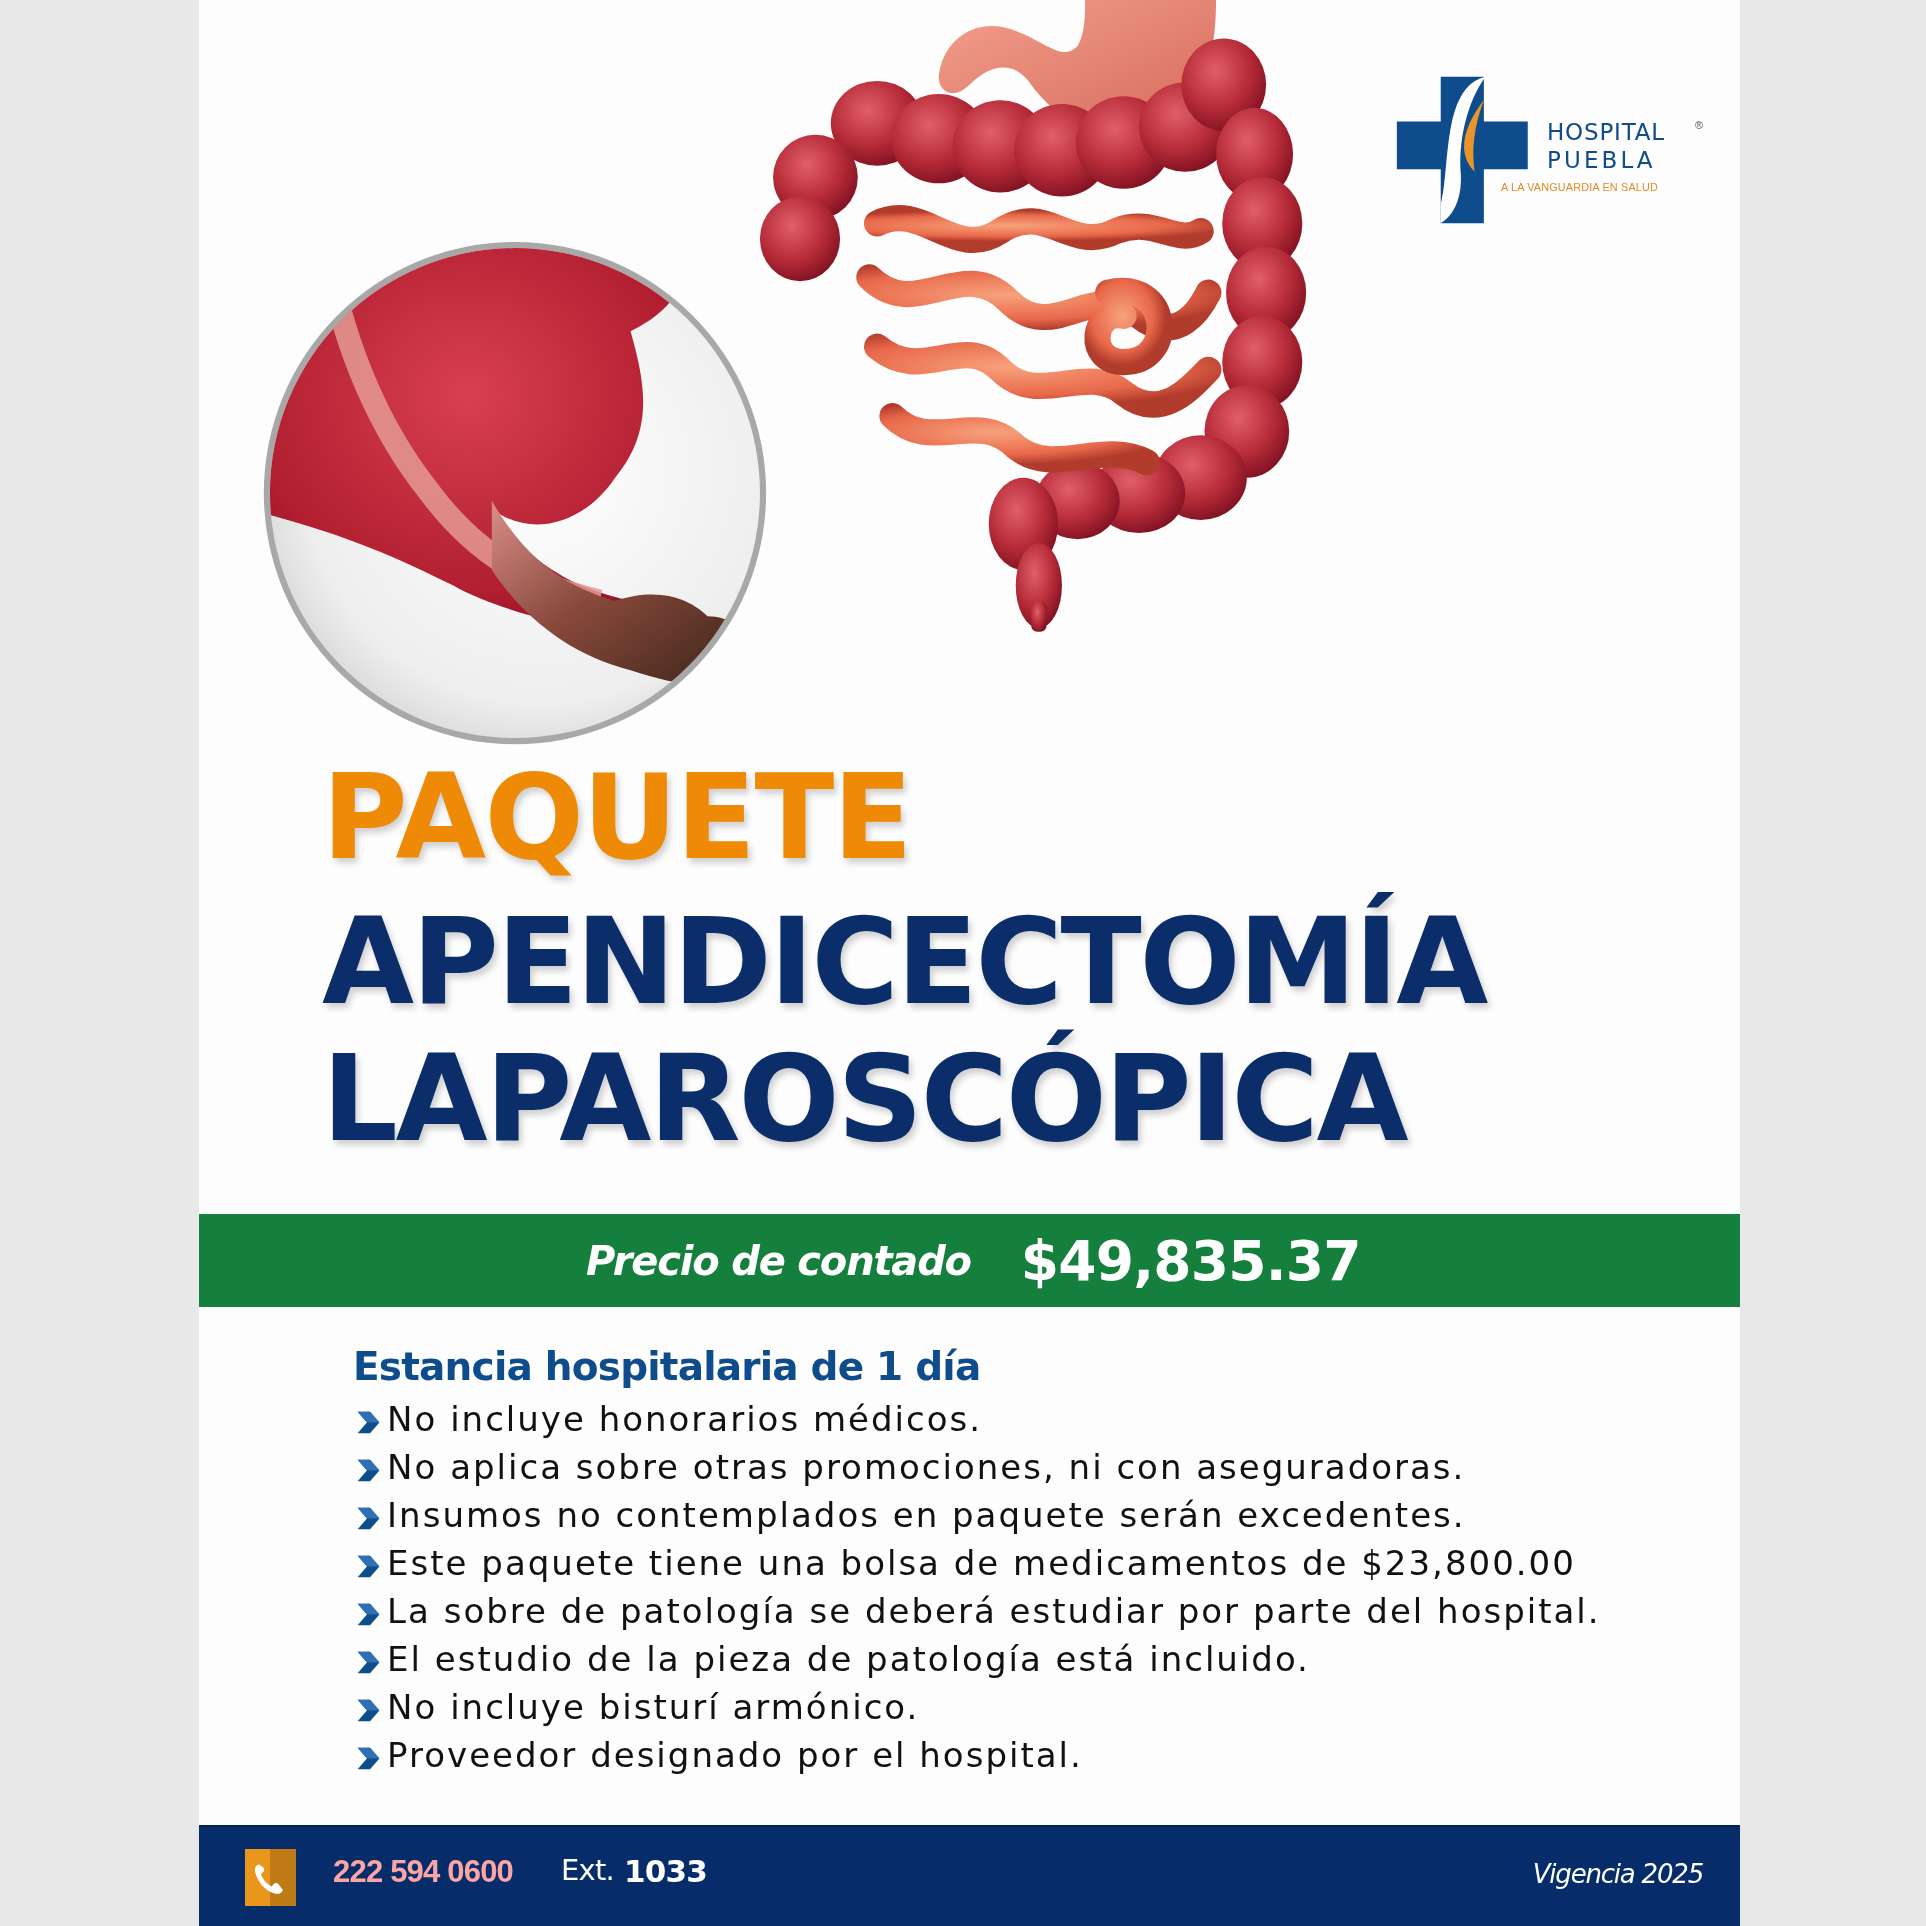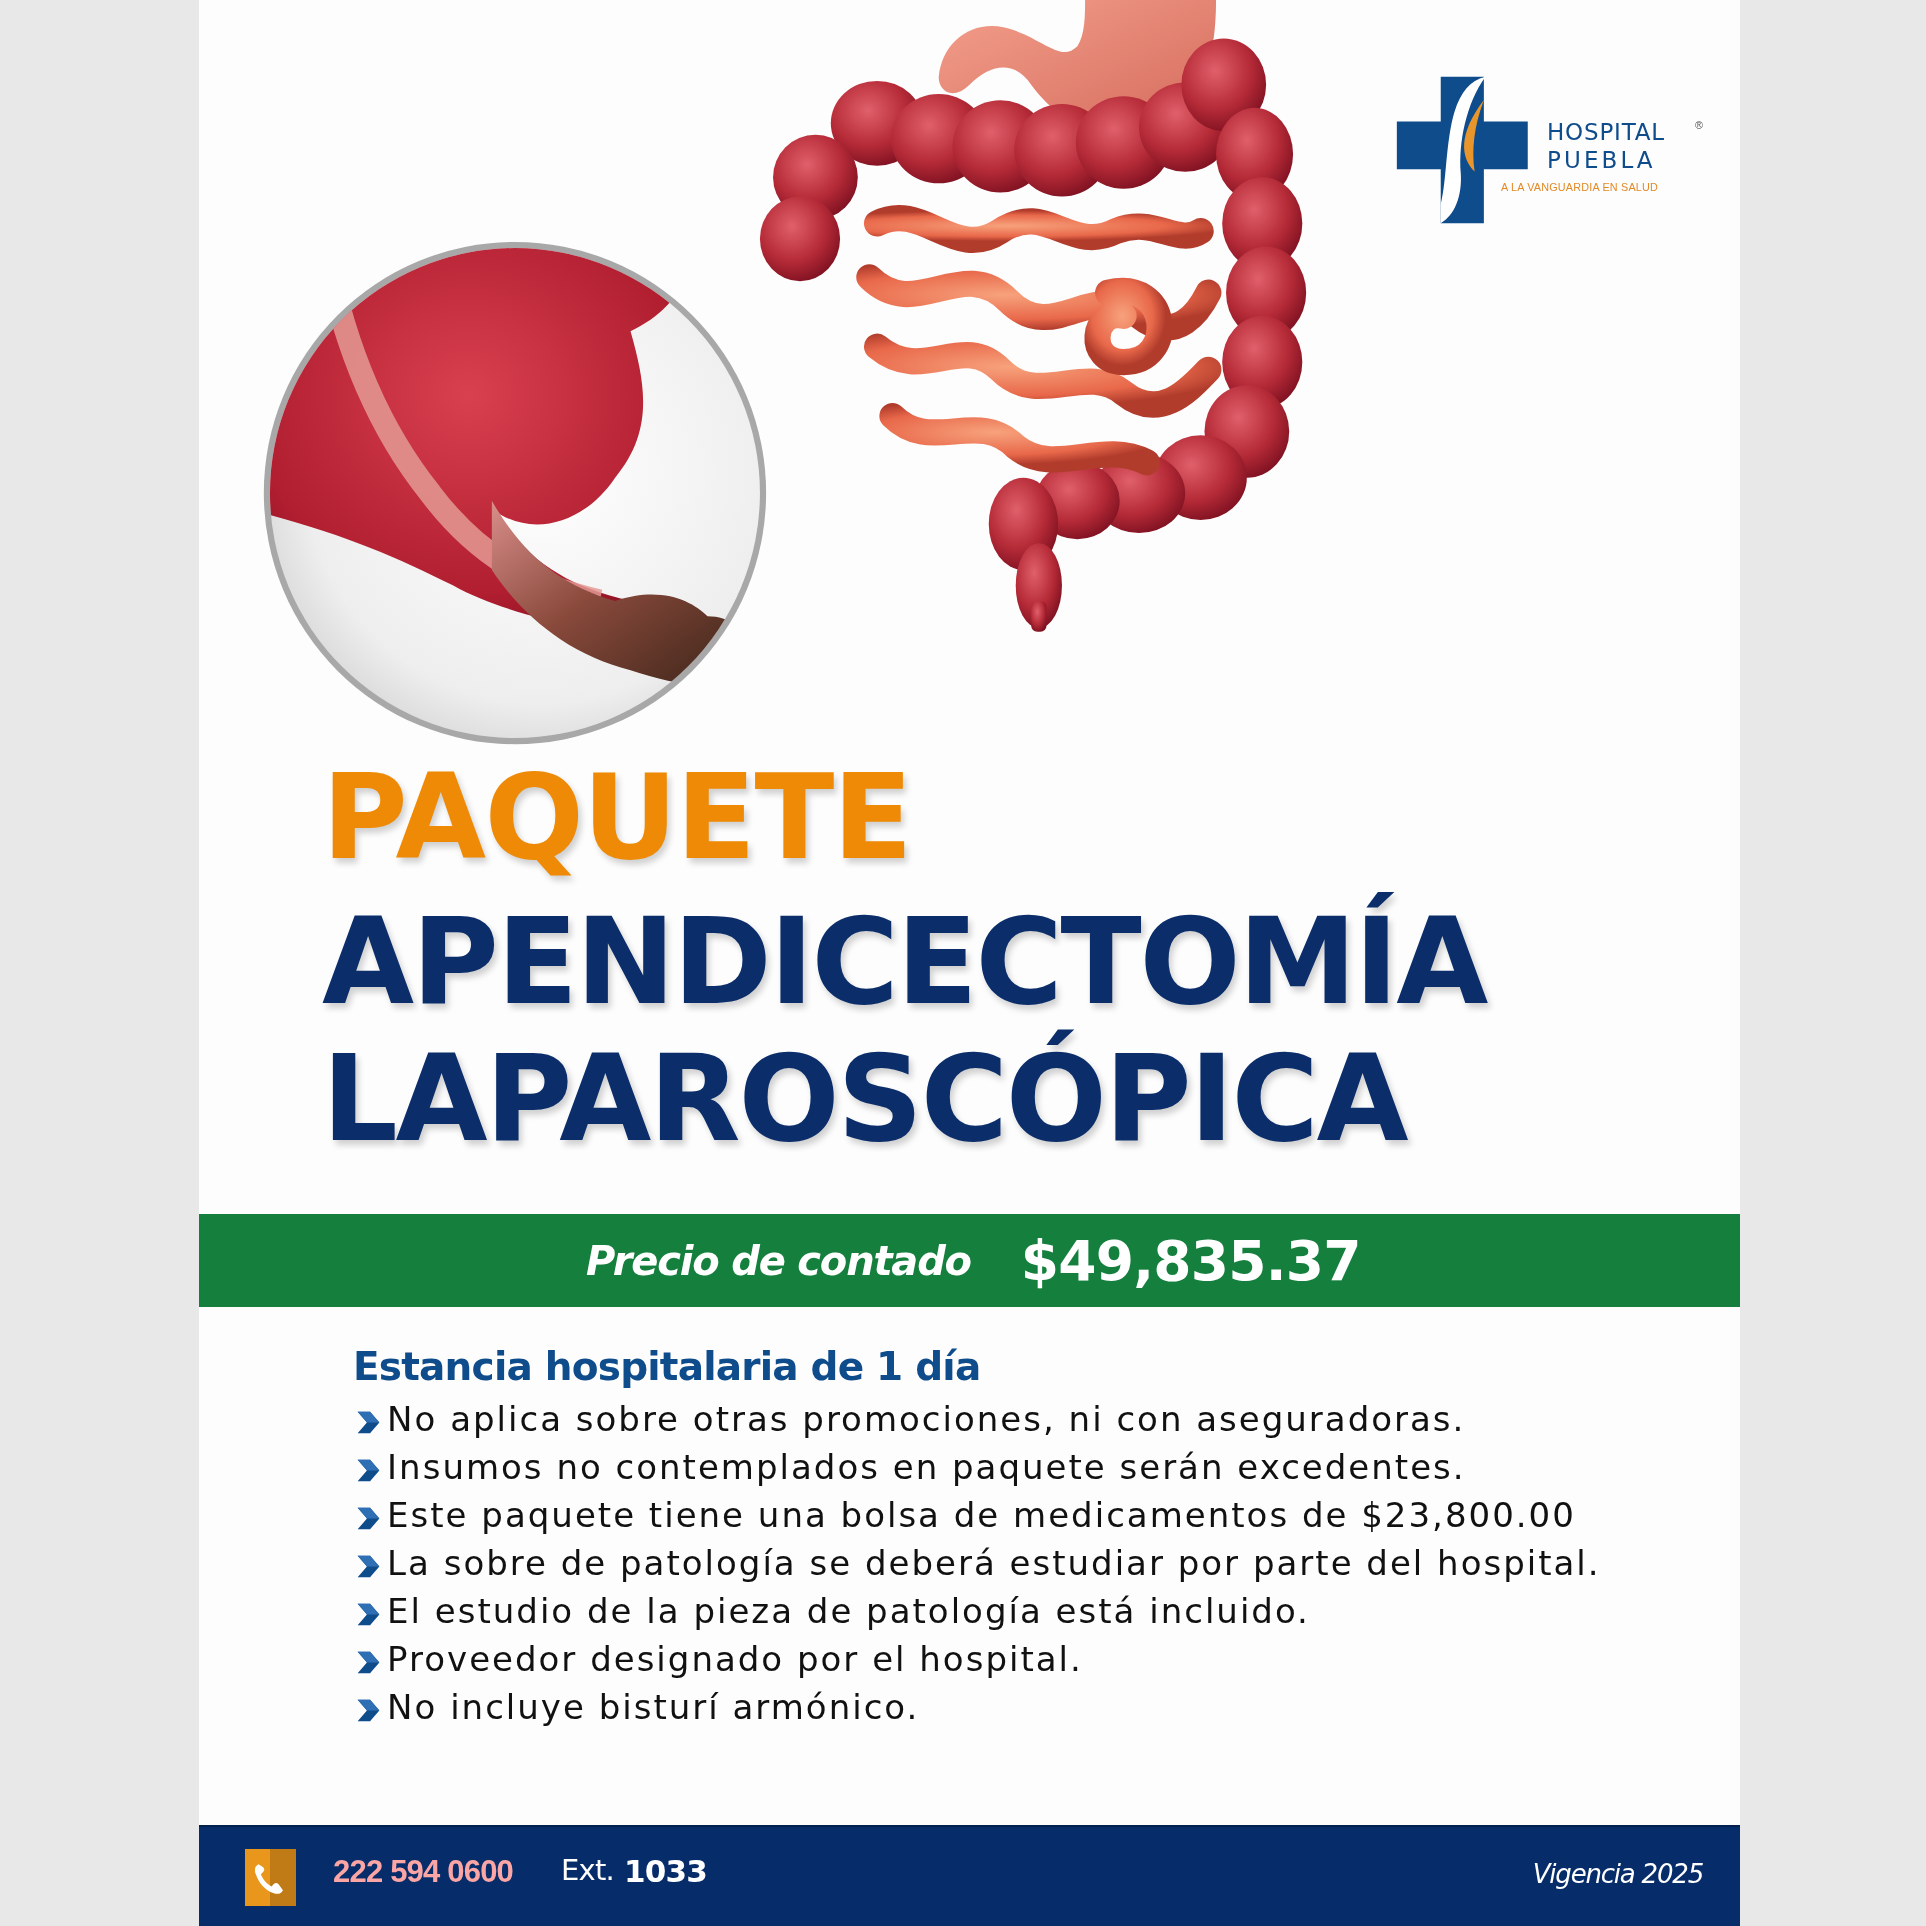--- a/index.html
+++ b/index.html
@@ -220,20 +220,27 @@
   </div>
 
   <div class="details">
     <h2 class="details-heading">Estancia hospitalaria de 1 día</h2>
     <ul>
       <li>
         <svg class="bullet" viewBox="0 0 40 40">
             <path d="M6 6 L22 6 L34 20 L22 34 L6 34 L18 20 Z" fill="#0e4c8c"></path>
             <path d="M6 6 L22 6 L34 20 L18 20 Z" fill="#2f6fb3"></path>
           </svg>
+        <span>No incluye honorarios médicos.</span>
+      </li>
+      <li>
+        <svg class="bullet" viewBox="0 0 40 40">
+            <path d="M6 6 L22 6 L34 20 L22 34 L6 34 L18 20 Z" fill="#0e4c8c"></path>
+            <path d="M6 6 L22 6 L34 20 L18 20 Z" fill="#2f6fb3"></path>
+          </svg>
         <span>No aplica sobre otras promociones, ni con aseguradoras.</span>
       </li>
       <li>
         <svg class="bullet" viewBox="0 0 40 40">
             <path d="M6 6 L22 6 L34 20 L22 34 L6 34 L18 20 Z" fill="#0e4c8c"></path>
             <path d="M6 6 L22 6 L34 20 L18 20 Z" fill="#2f6fb3"></path>
           </svg>
         <span>Insumos no contemplados en paquete serán excedentes.</span>
       </li>
       <li>
@@ -255,28 +262,28 @@
             <path d="M6 6 L22 6 L34 20 L22 34 L6 34 L18 20 Z" fill="#0e4c8c"></path>
             <path d="M6 6 L22 6 L34 20 L18 20 Z" fill="#2f6fb3"></path>
           </svg>
         <span>El estudio de la pieza de patología está incluido.</span>
       </li>
       <li>
         <svg class="bullet" viewBox="0 0 40 40">
             <path d="M6 6 L22 6 L34 20 L22 34 L6 34 L18 20 Z" fill="#0e4c8c"></path>
             <path d="M6 6 L22 6 L34 20 L18 20 Z" fill="#2f6fb3"></path>
           </svg>
+        <span>No incluye bisturí armónico.</span>
+      </li>
+      <li>
+        <svg class="bullet" viewBox="0 0 40 40">
+            <path d="M6 6 L22 6 L34 20 L22 34 L6 34 L18 20 Z" fill="#0e4c8c"></path>
+            <path d="M6 6 L22 6 L34 20 L18 20 Z" fill="#2f6fb3"></path>
+          </svg>
         <span>Proveedor designado por el hospital.</span>
-      </li>
-      <li>
-        <svg class="bullet" viewBox="0 0 40 40">
-            <path d="M6 6 L22 6 L34 20 L22 34 L6 34 L18 20 Z" fill="#0e4c8c"></path>
-            <path d="M6 6 L22 6 L34 20 L18 20 Z" fill="#2f6fb3"></path>
-          </svg>
-        <span>No incluye bisturí armónico.</span>
       </li>
     </ul>
   </div>
 
   <div class="footer">
     <div class="phone-box">
       <svg width="32" height="34" viewBox="0 0 42 44" xmlns="http://www.w3.org/2000/svg">
         <path d="M6 4 C2 6 0 10 2 16 C6 28 14 38 26 42 C32 44 36 42 38 38 L32 30 C30 28 28 28 26 30 L23 33 C16 29 12 24 9 17 L12 14 C14 12 14 10 12 8 Z" fill="#ffffff"></path>
       </svg>
     </div>

